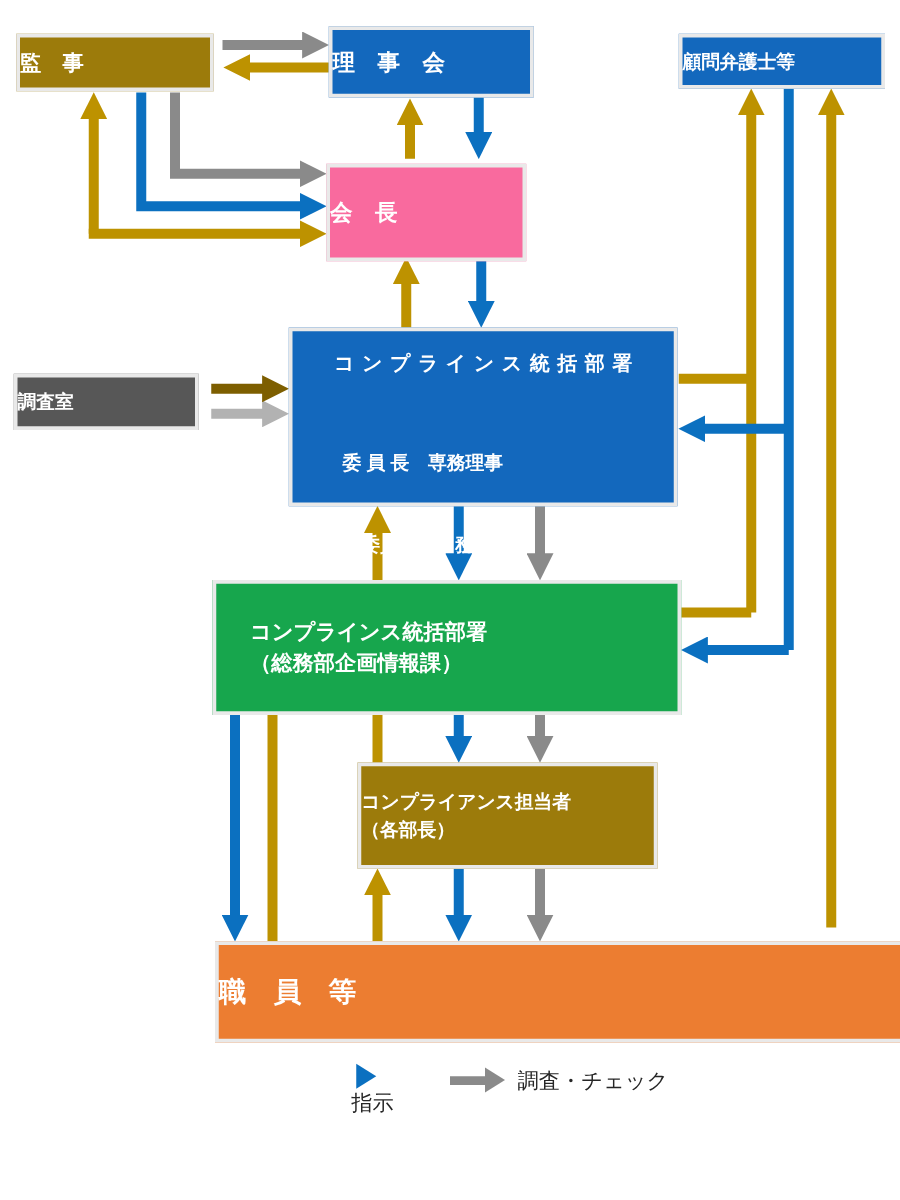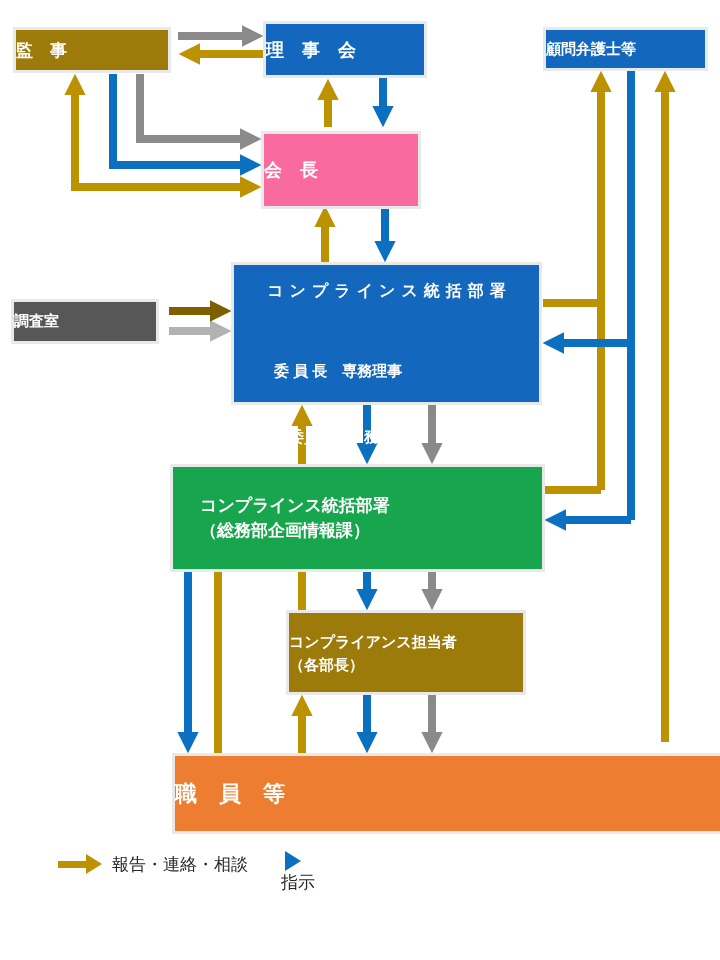--- a/index.html
+++ b/index.html
@@ -141,24 +141,24 @@
 
   <div class="box b-officer">
     <span>コンプライアンス担当者</span>
     <span>（各部長）</span>
   </div>
 
   <div class="box b-staff">
     <span>職　員　等</span>
   </div>
 
-  <div class="legend-item" style="left:58px;">
-    <span class="lg-line report-bg"></span>
-      <span class="lg-head report-tri"></span>
-    <span class="lg-label">報告・連絡・相談</span>
-  </div>
   <div class="legend-item" style="left:271px;flex-direction:column;">
     <span class="lg-line instruct-bg"></span>
       <span class="lg-head instruct-tri"></span>
     <span class="lg-label">指示</span>
   </div>
+  <div class="legend-item" style="left:360px;">
+    <span class="lg-line check-bg"></span>
+      <span class="lg-head check-tri"></span>
+    <span class="lg-label">調査・チェック</span>
+  </div>
 
 </div>
 
 </body></html>

